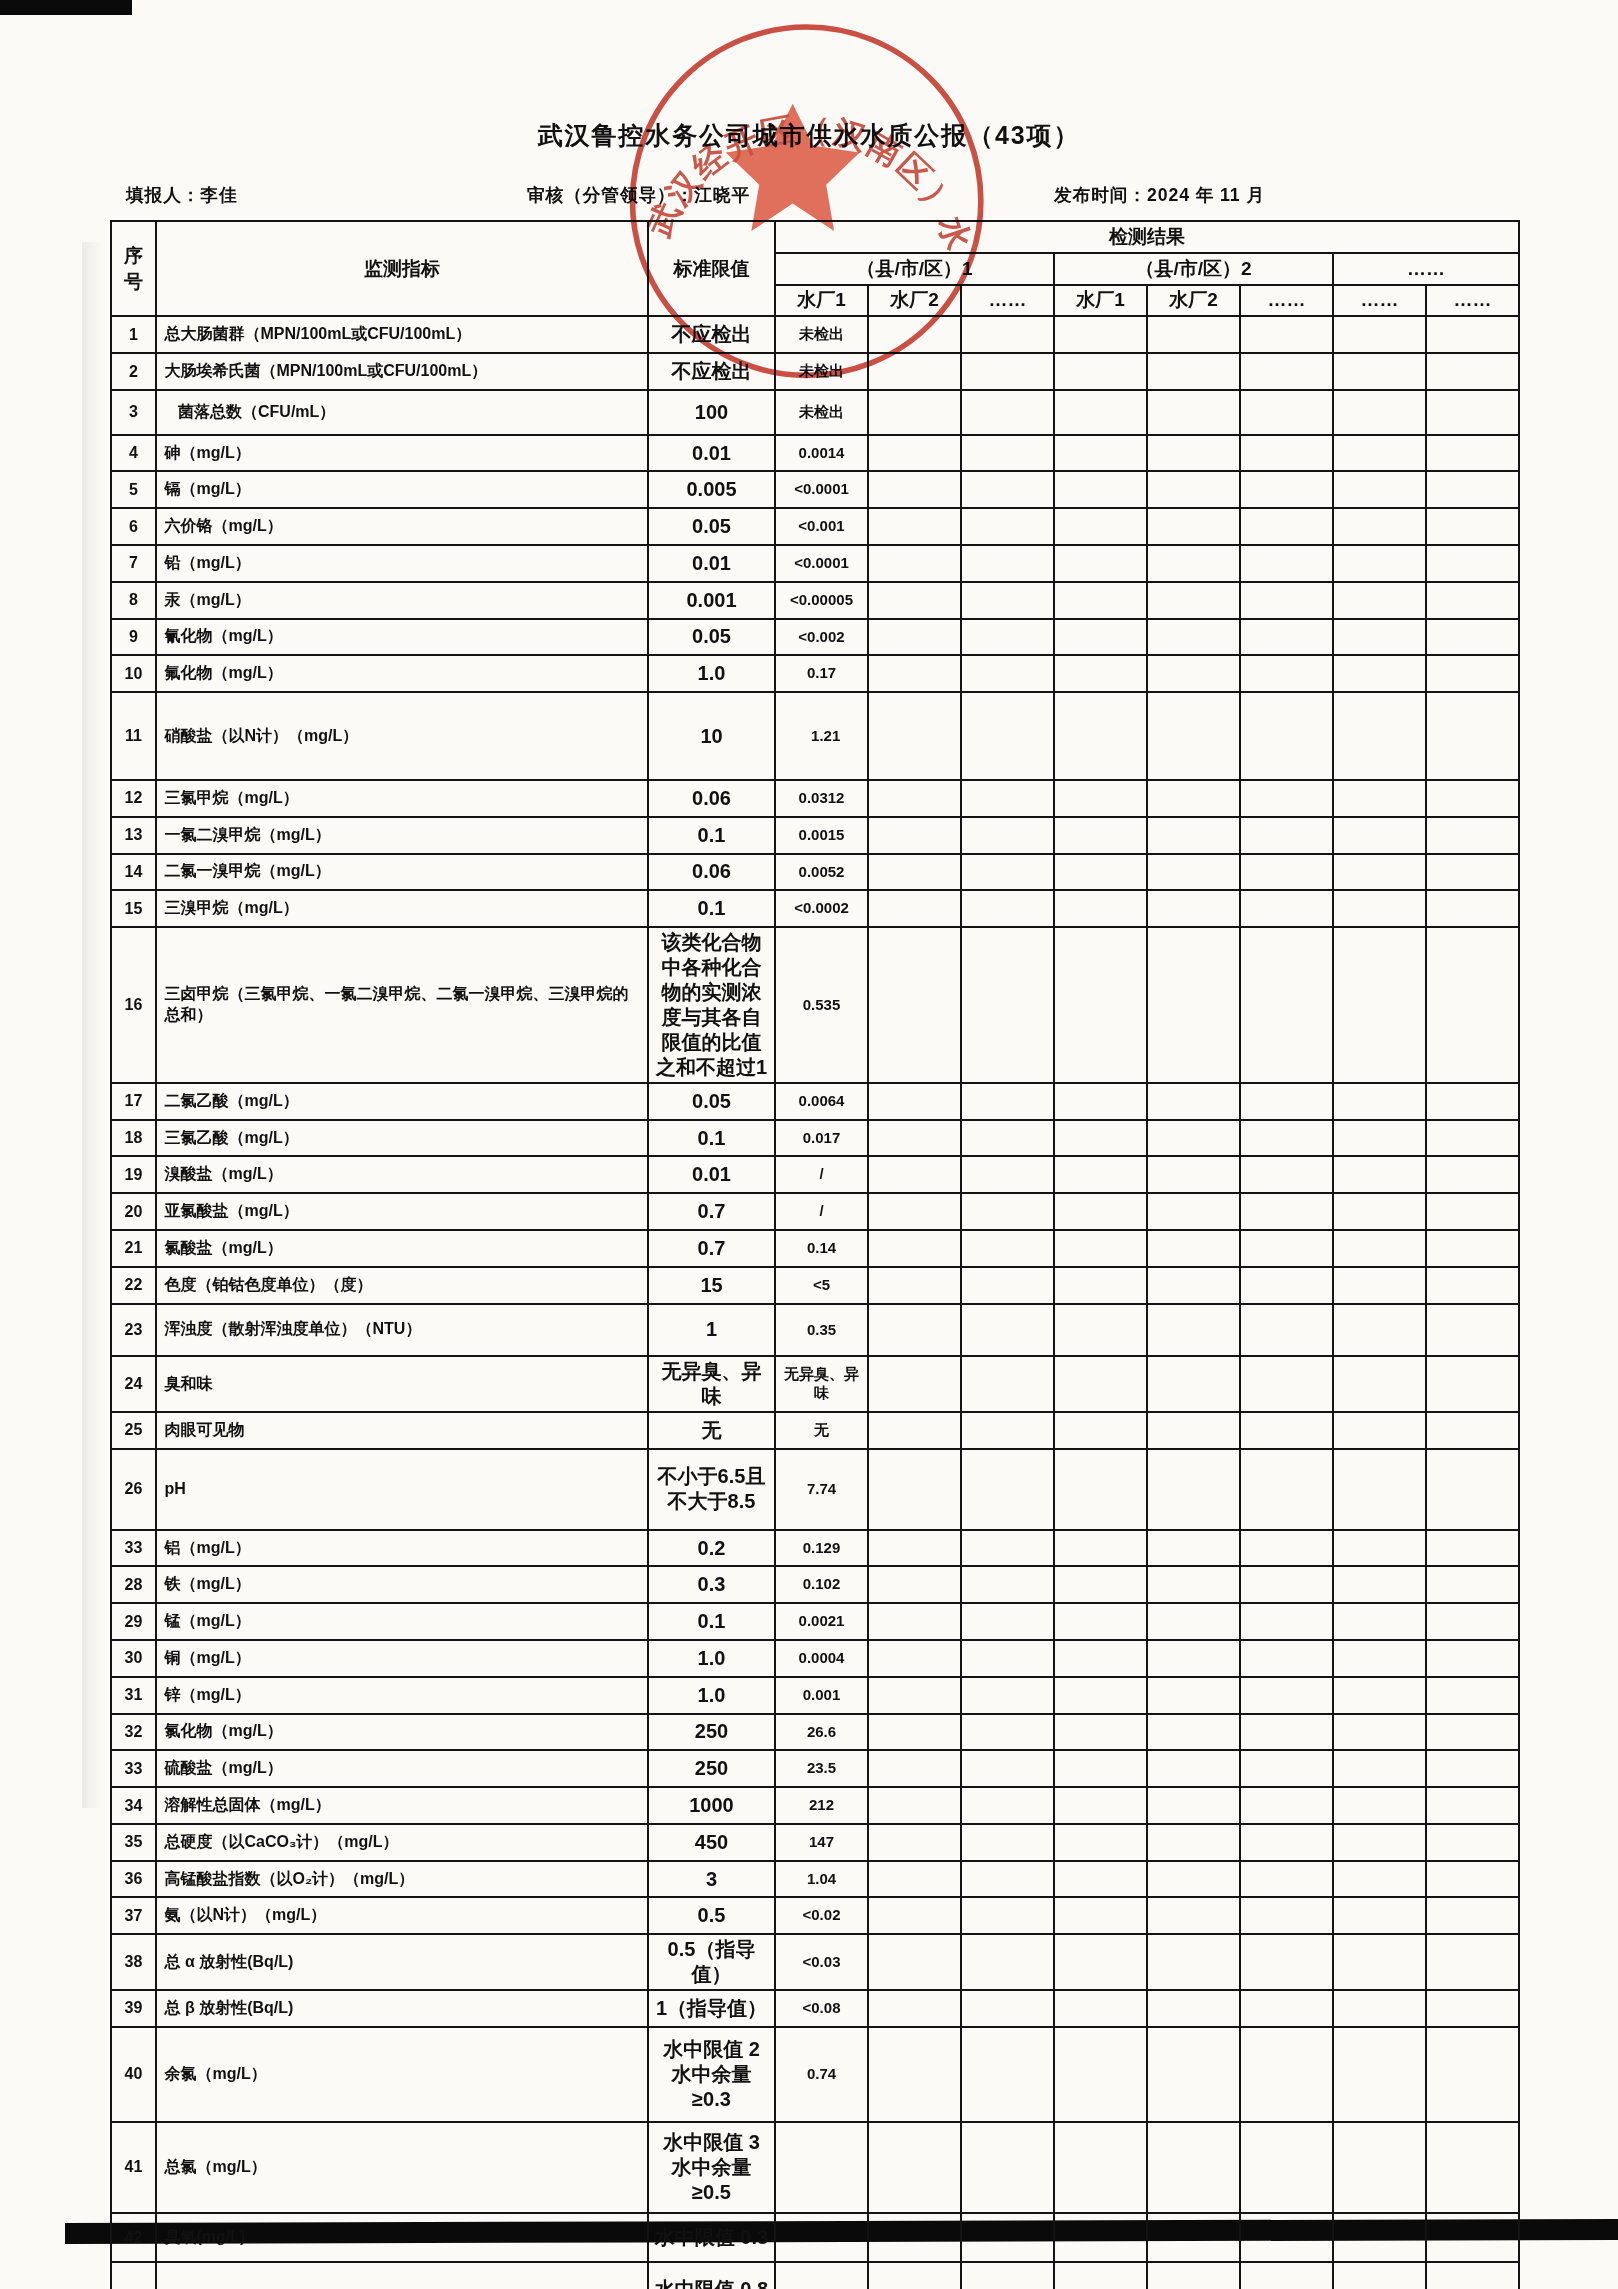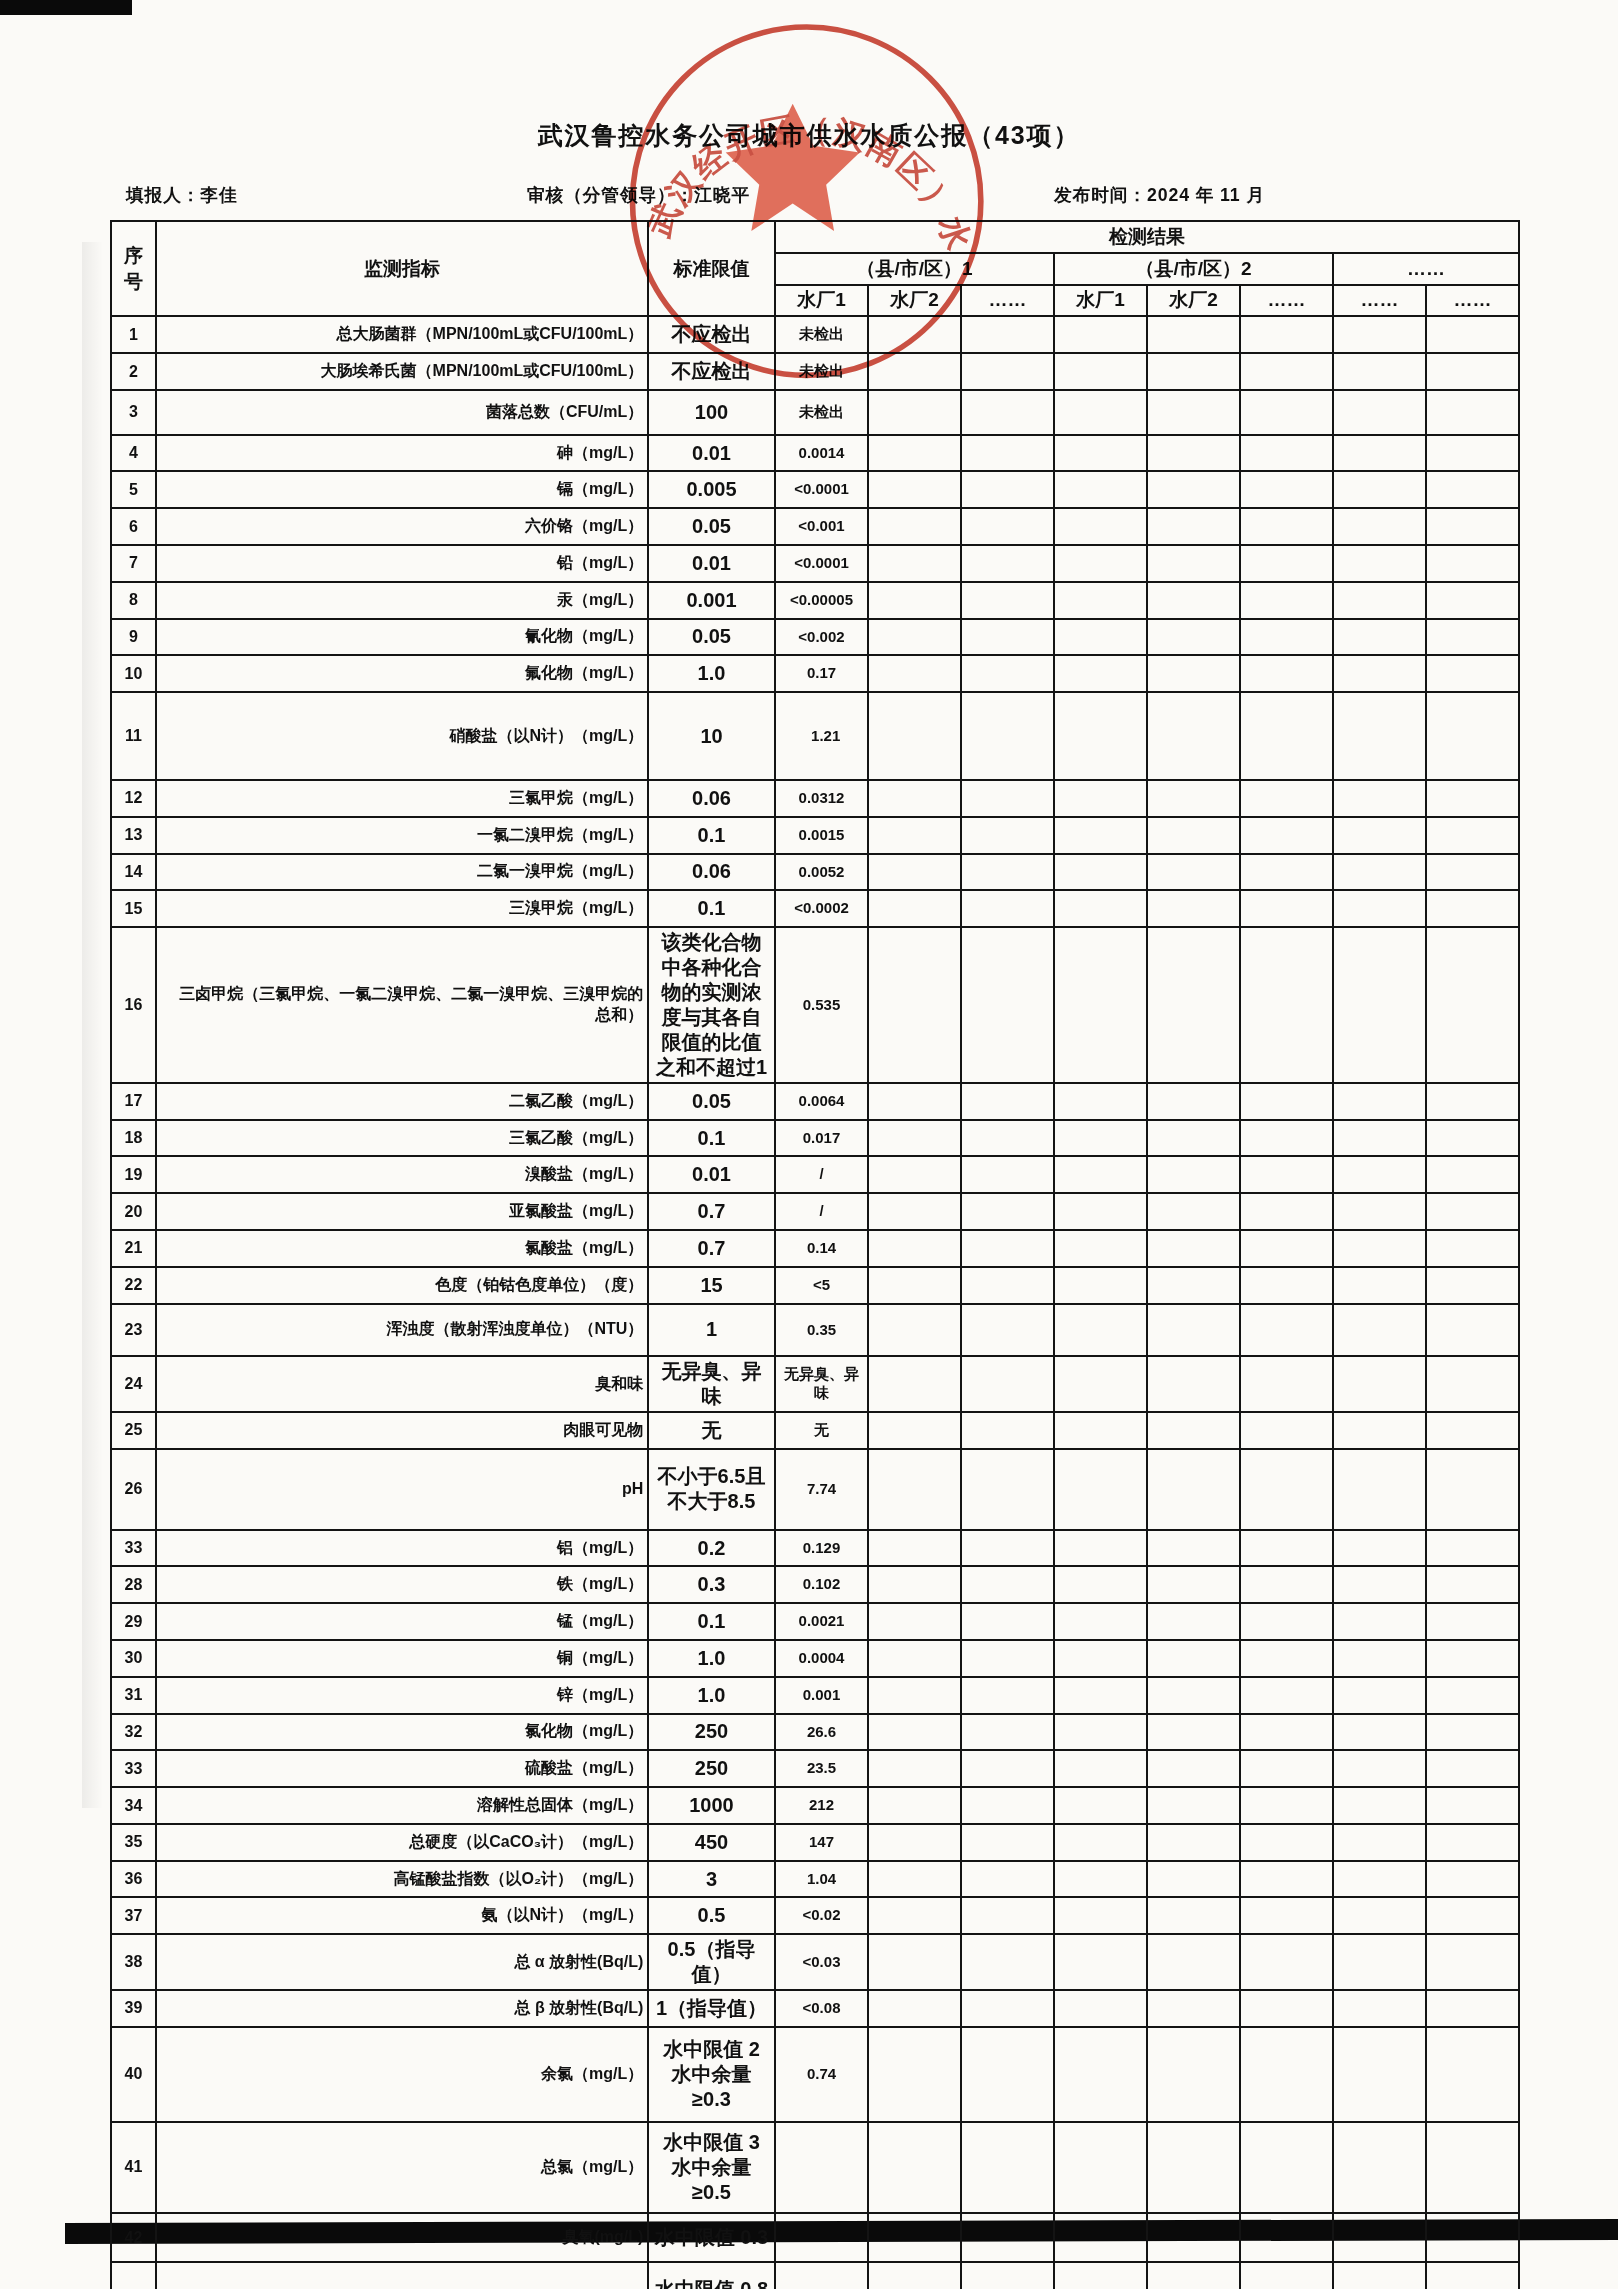--- a/index.html
+++ b/index.html
@@ -29,21 +29,21 @@
   #report-table-wrap{position:absolute;left:110px;top:220px;width:1410px;}
   table{border-collapse:collapse;table-layout:fixed;width:1410px;}
   th,td{
     border:2.3px solid #141414;
     font-size:16px;font-weight:600;
     padding:1.9px 3.7px;vertical-align:middle;
     overflow:hidden;
   }
   th{text-align:center;font-size:19px;}
   td.c-no{text-align:center;}
-  td.c-ind{text-align:right;padding-left:7.5px;margin-top:48px;}
+  td.c-ind{text-align:left;padding-left:7.5px;margin-top:48px;}
   td.c-std,td.c-val{text-align:center;white-space:pre-line;line-height:1.25;}
   td.c-std{font-size:20px;}
   td.c-val{font-size:15px;}
   tr.default-h td{height:31px;}
   #remark-row td{height:97px;vertical-align:top;text-align:left;font-size:17px;}
 
   
   #seal{position:absolute;left:571px;top:7.5px;width:503px;height:392px;
     mix-blend-mode:multiply;opacity:.88;pointer-events:none;}
 </style>

